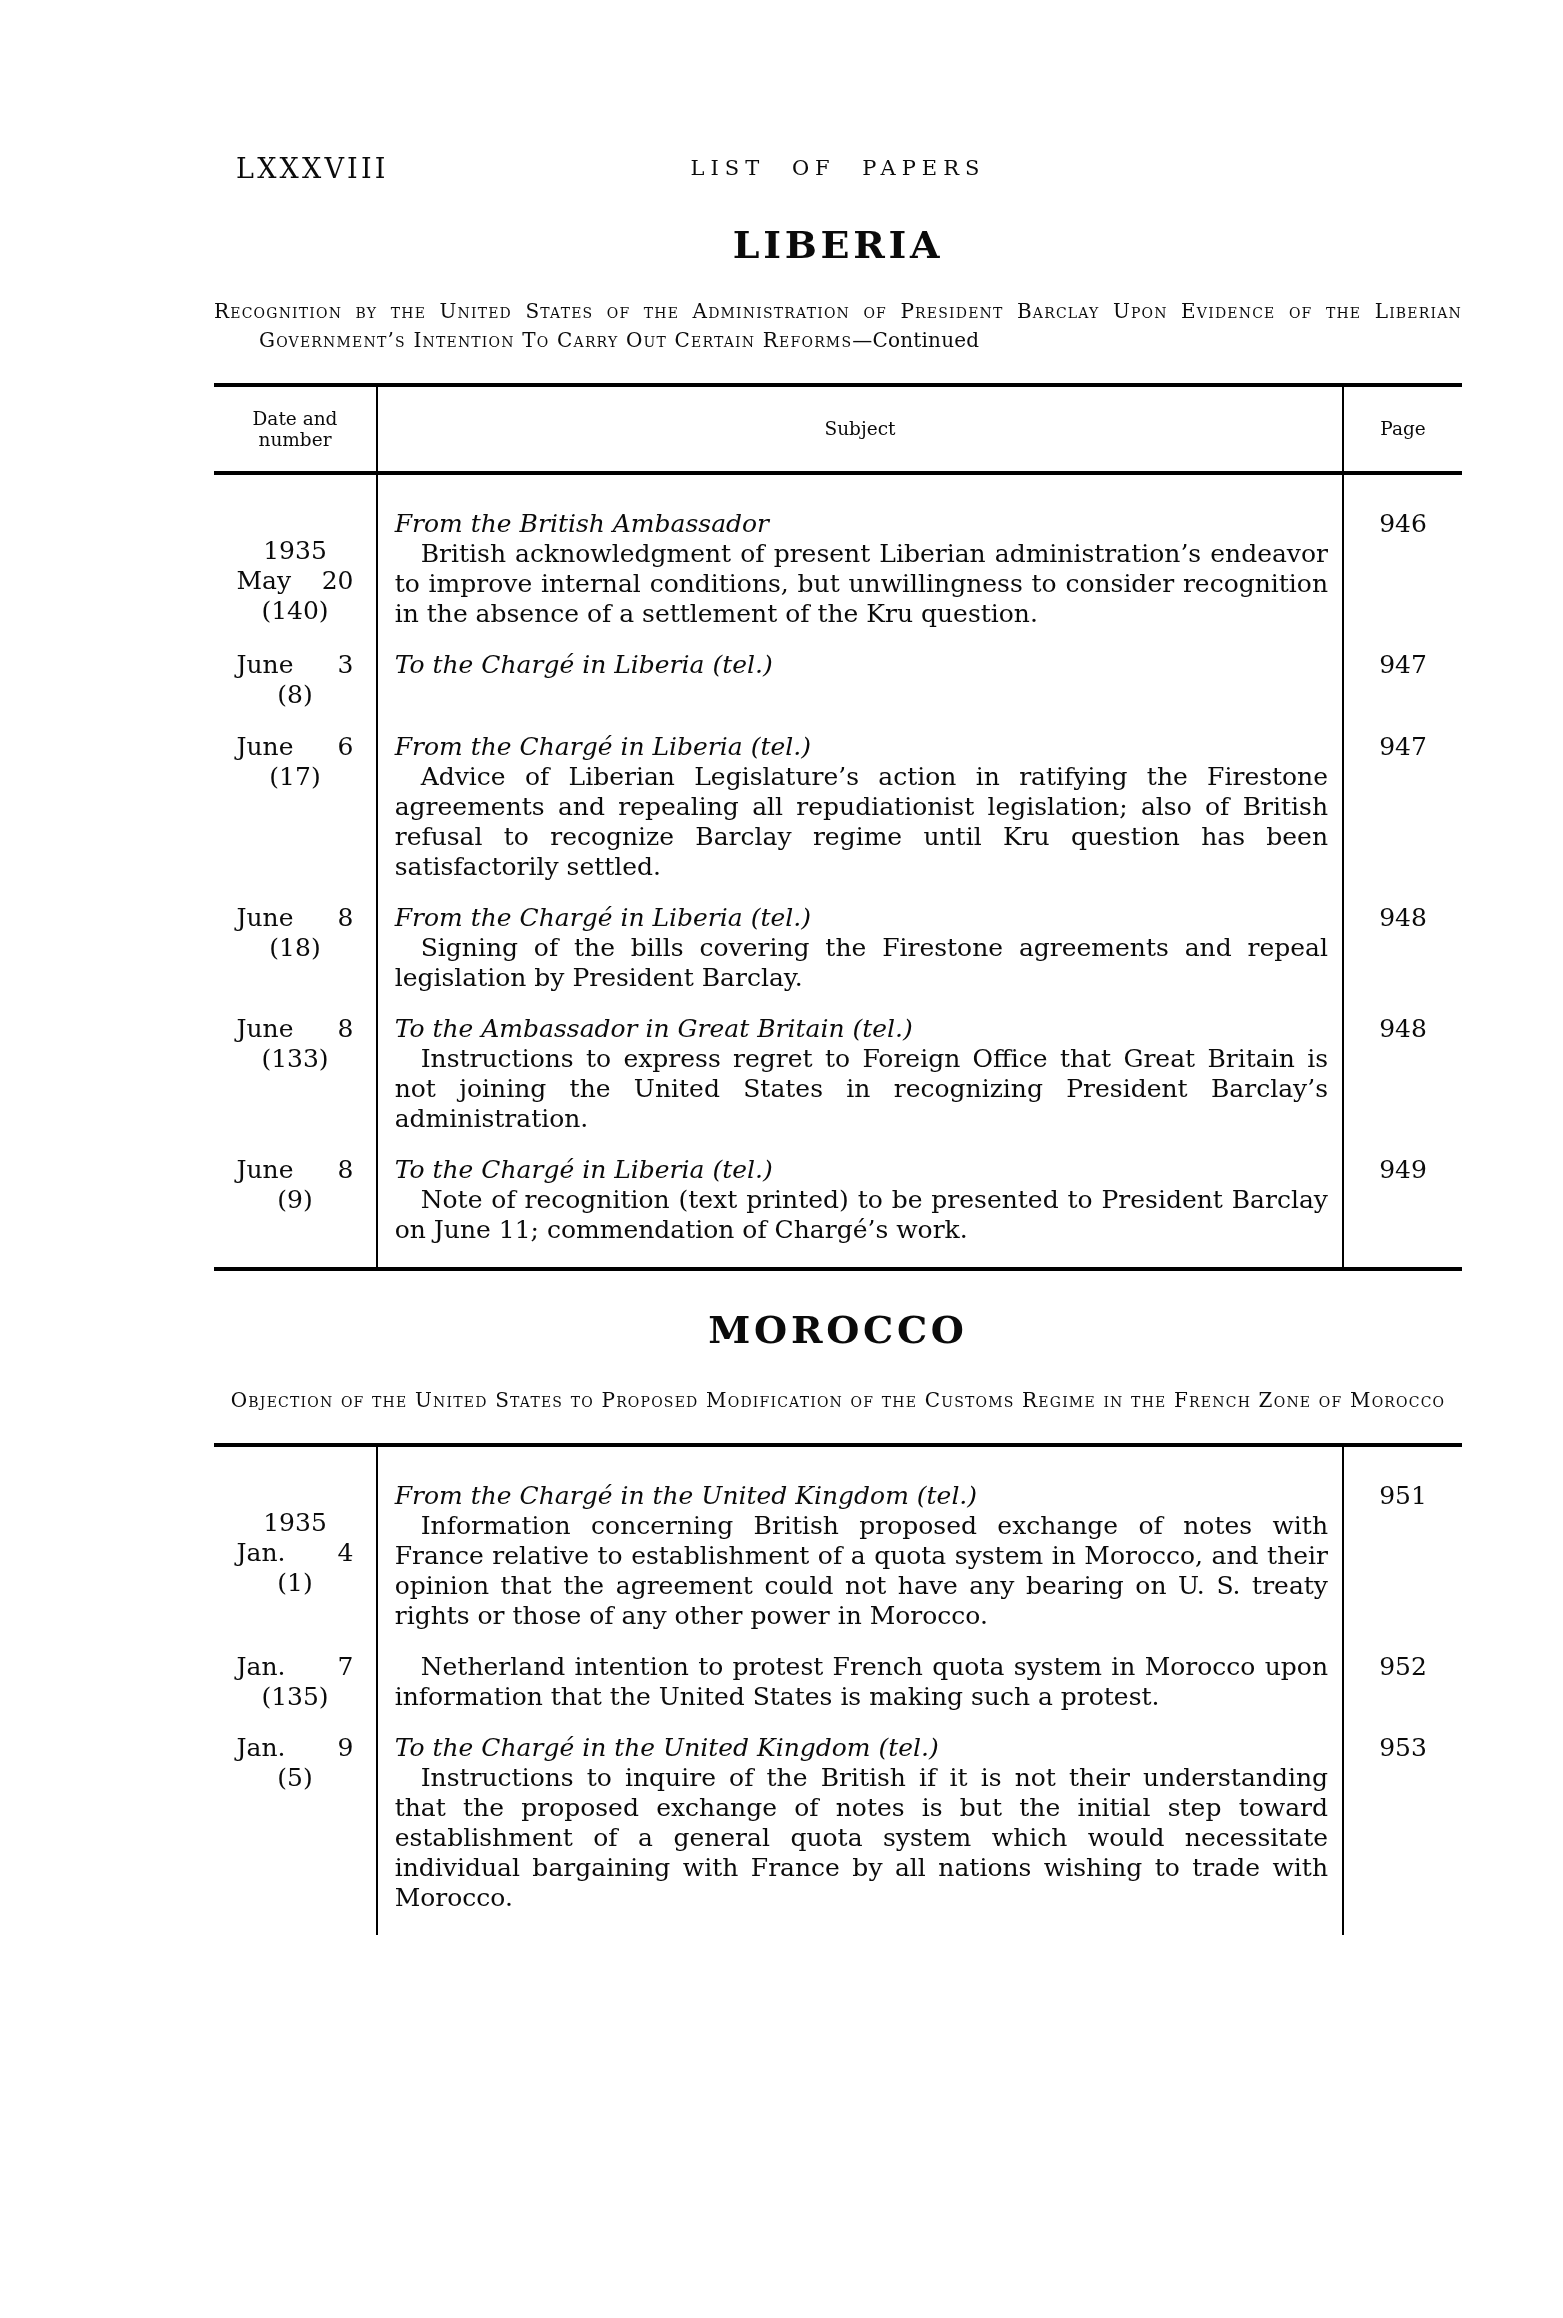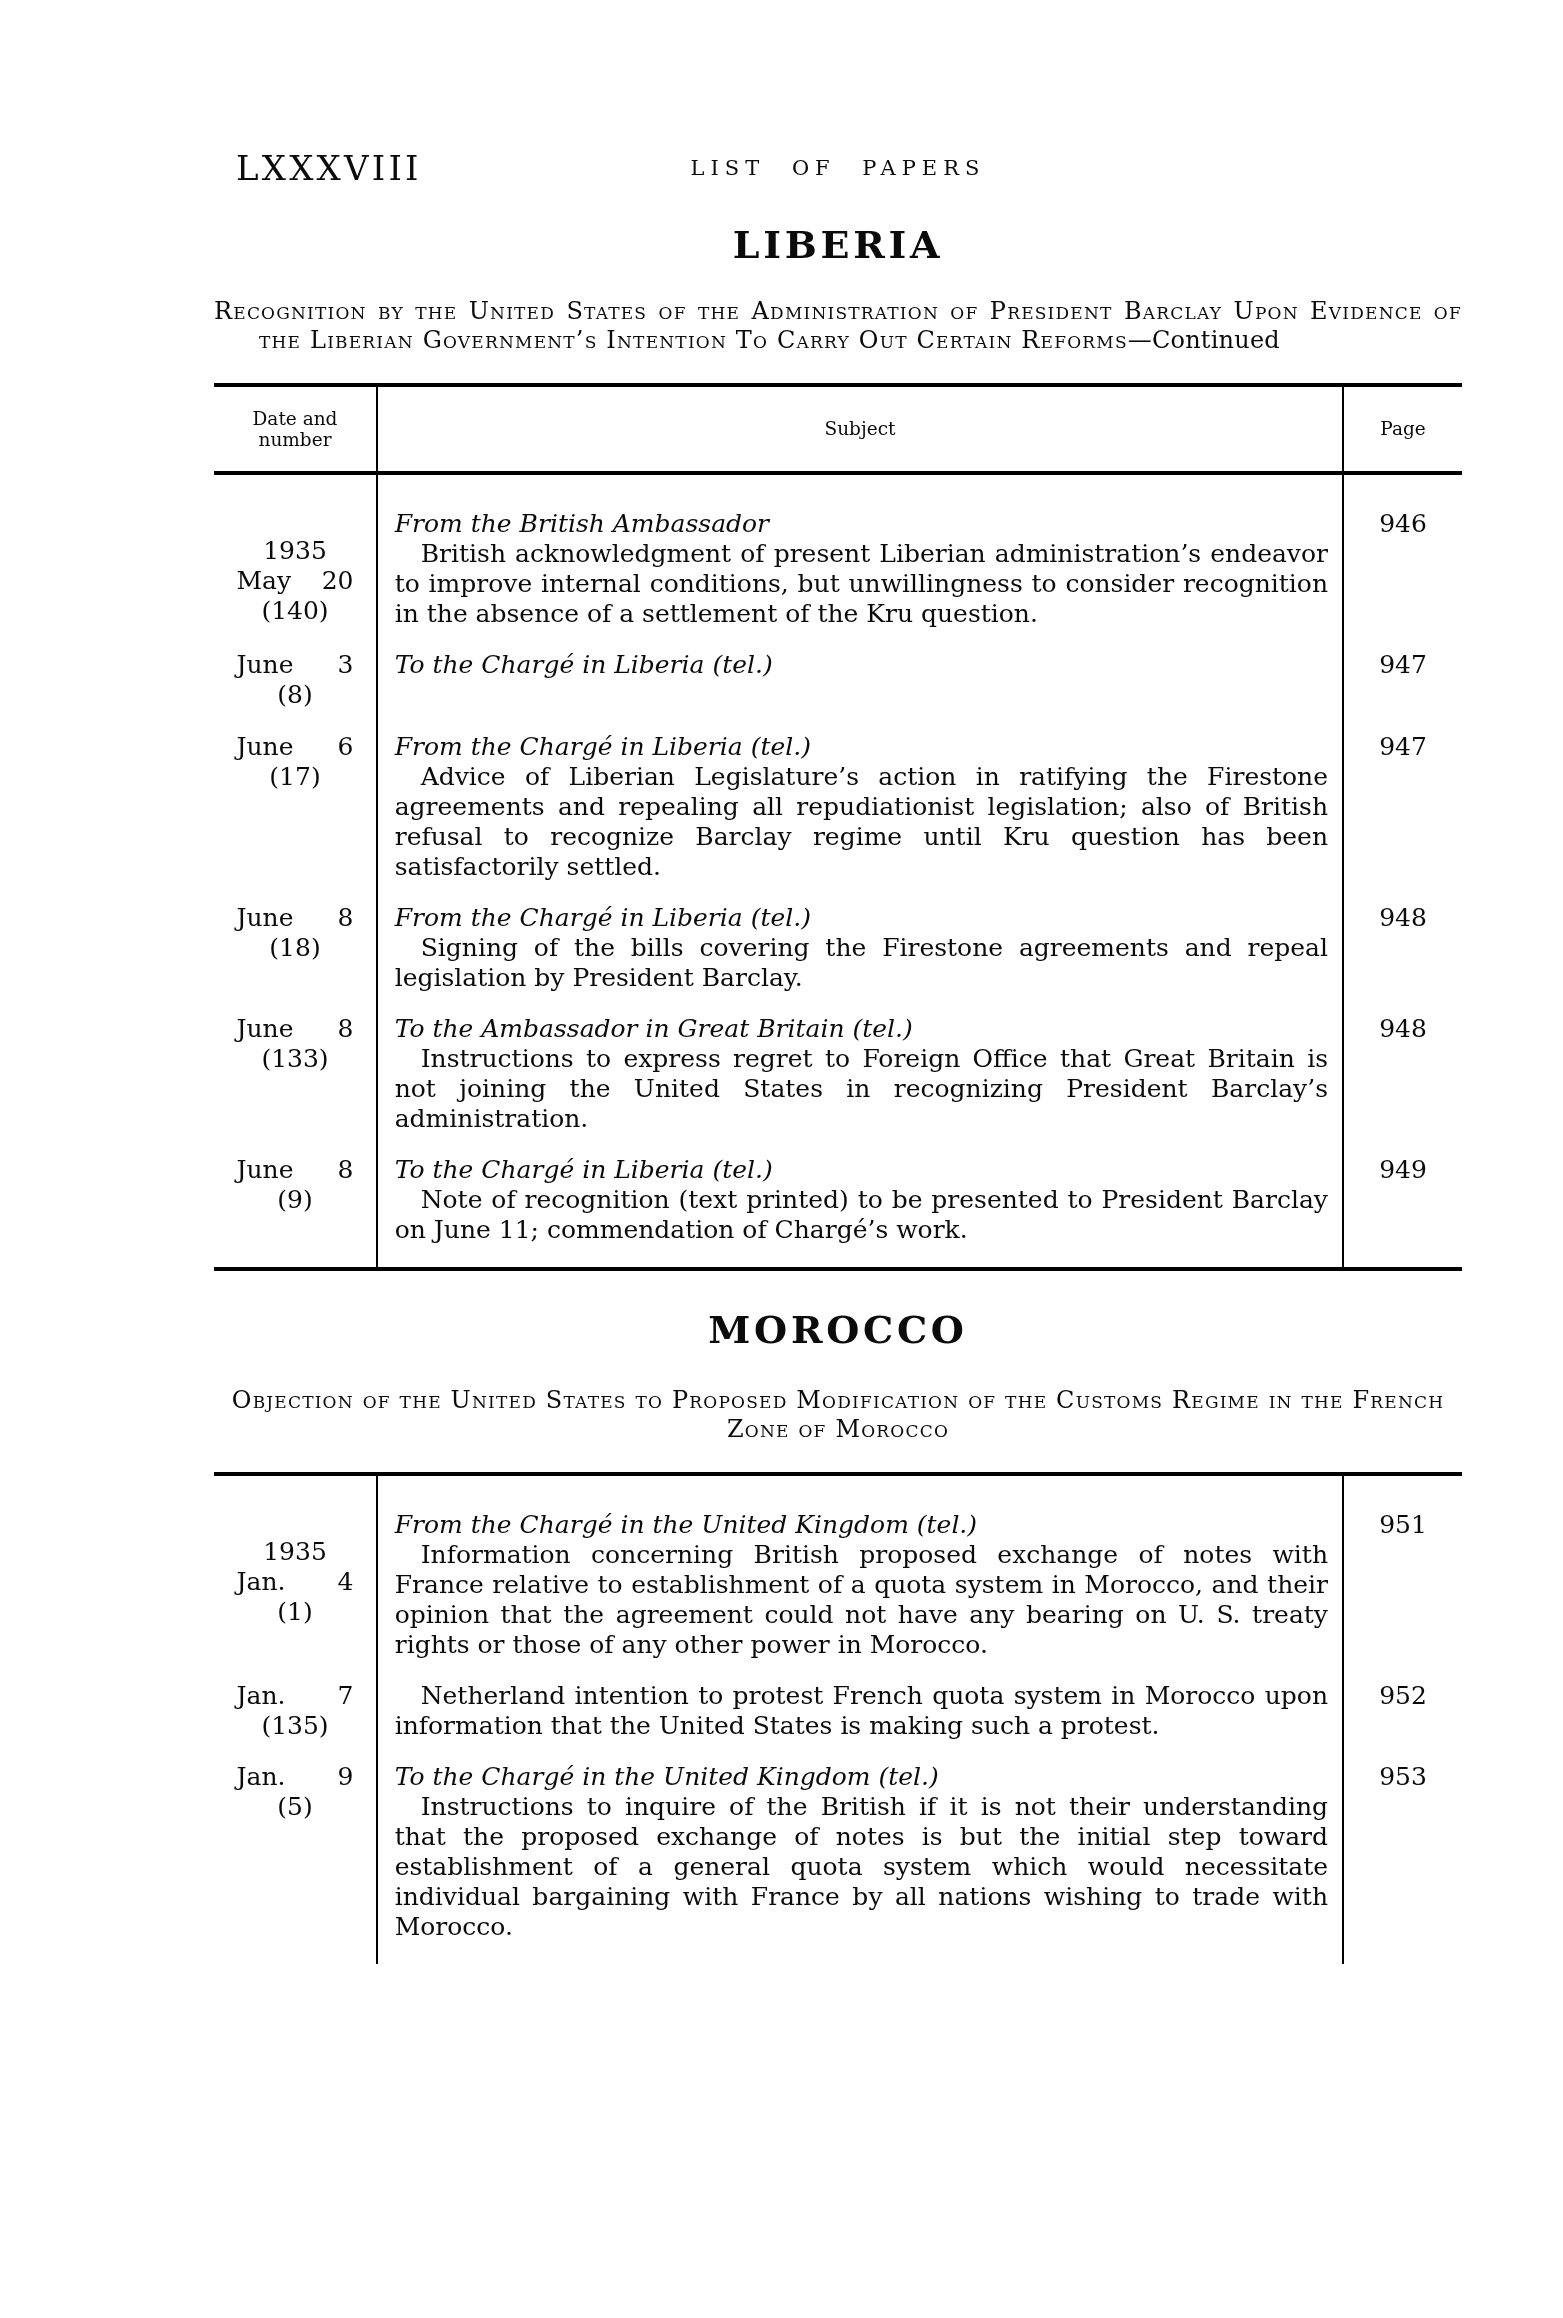--- a/index.html
+++ b/index.html
@@ -16,40 +16,40 @@
     position: absolute;
     left: 214px;
     top: 153px;
     width: 1248px;
   }
 
   
   .running-head { position: relative; height: 32px; margin-bottom: 44px; }
   .folio {
     position: absolute; left: 22px; top: 0;
-    font-size: 34px; line-height: 31px; letter-spacing: 3.2px;
+    font-size: 27px; line-height: 31px; letter-spacing: 3.2px;
   }
   .running-title {
     display: block; text-align: center;
     font-size: 21px; line-height: 31px;
     letter-spacing: 6px; word-spacing: 14px;
   }
 
   
   .country {
     font-weight: bold; text-align: center;
     font-size: 38px; line-height: 32px; letter-spacing: 3.7px;
     margin: 0 0 36px 0;
   }
   .country.morocco { margin: 43px 0 32px 0; }
 
   
   .section-heading {
     font-variant: small-caps;
-    font-size: 24px; line-height: 29px; letter-spacing: 1.2px;
+    font-size: 20px; line-height: 29px; letter-spacing: 1.2px;
     margin: 0 0 28px 0;
   }
   .section-heading.hang { padding-left: 45px; text-indent: -45px; text-align: justify; }
   .section-heading.center { text-align: center; margin-top: 40px; }
   .heading-suffix { font-variant: normal; letter-spacing: 0.2px; }
 
   
   .ptable {
     display: grid;
     grid-template-columns: 162px 968px 118px;

